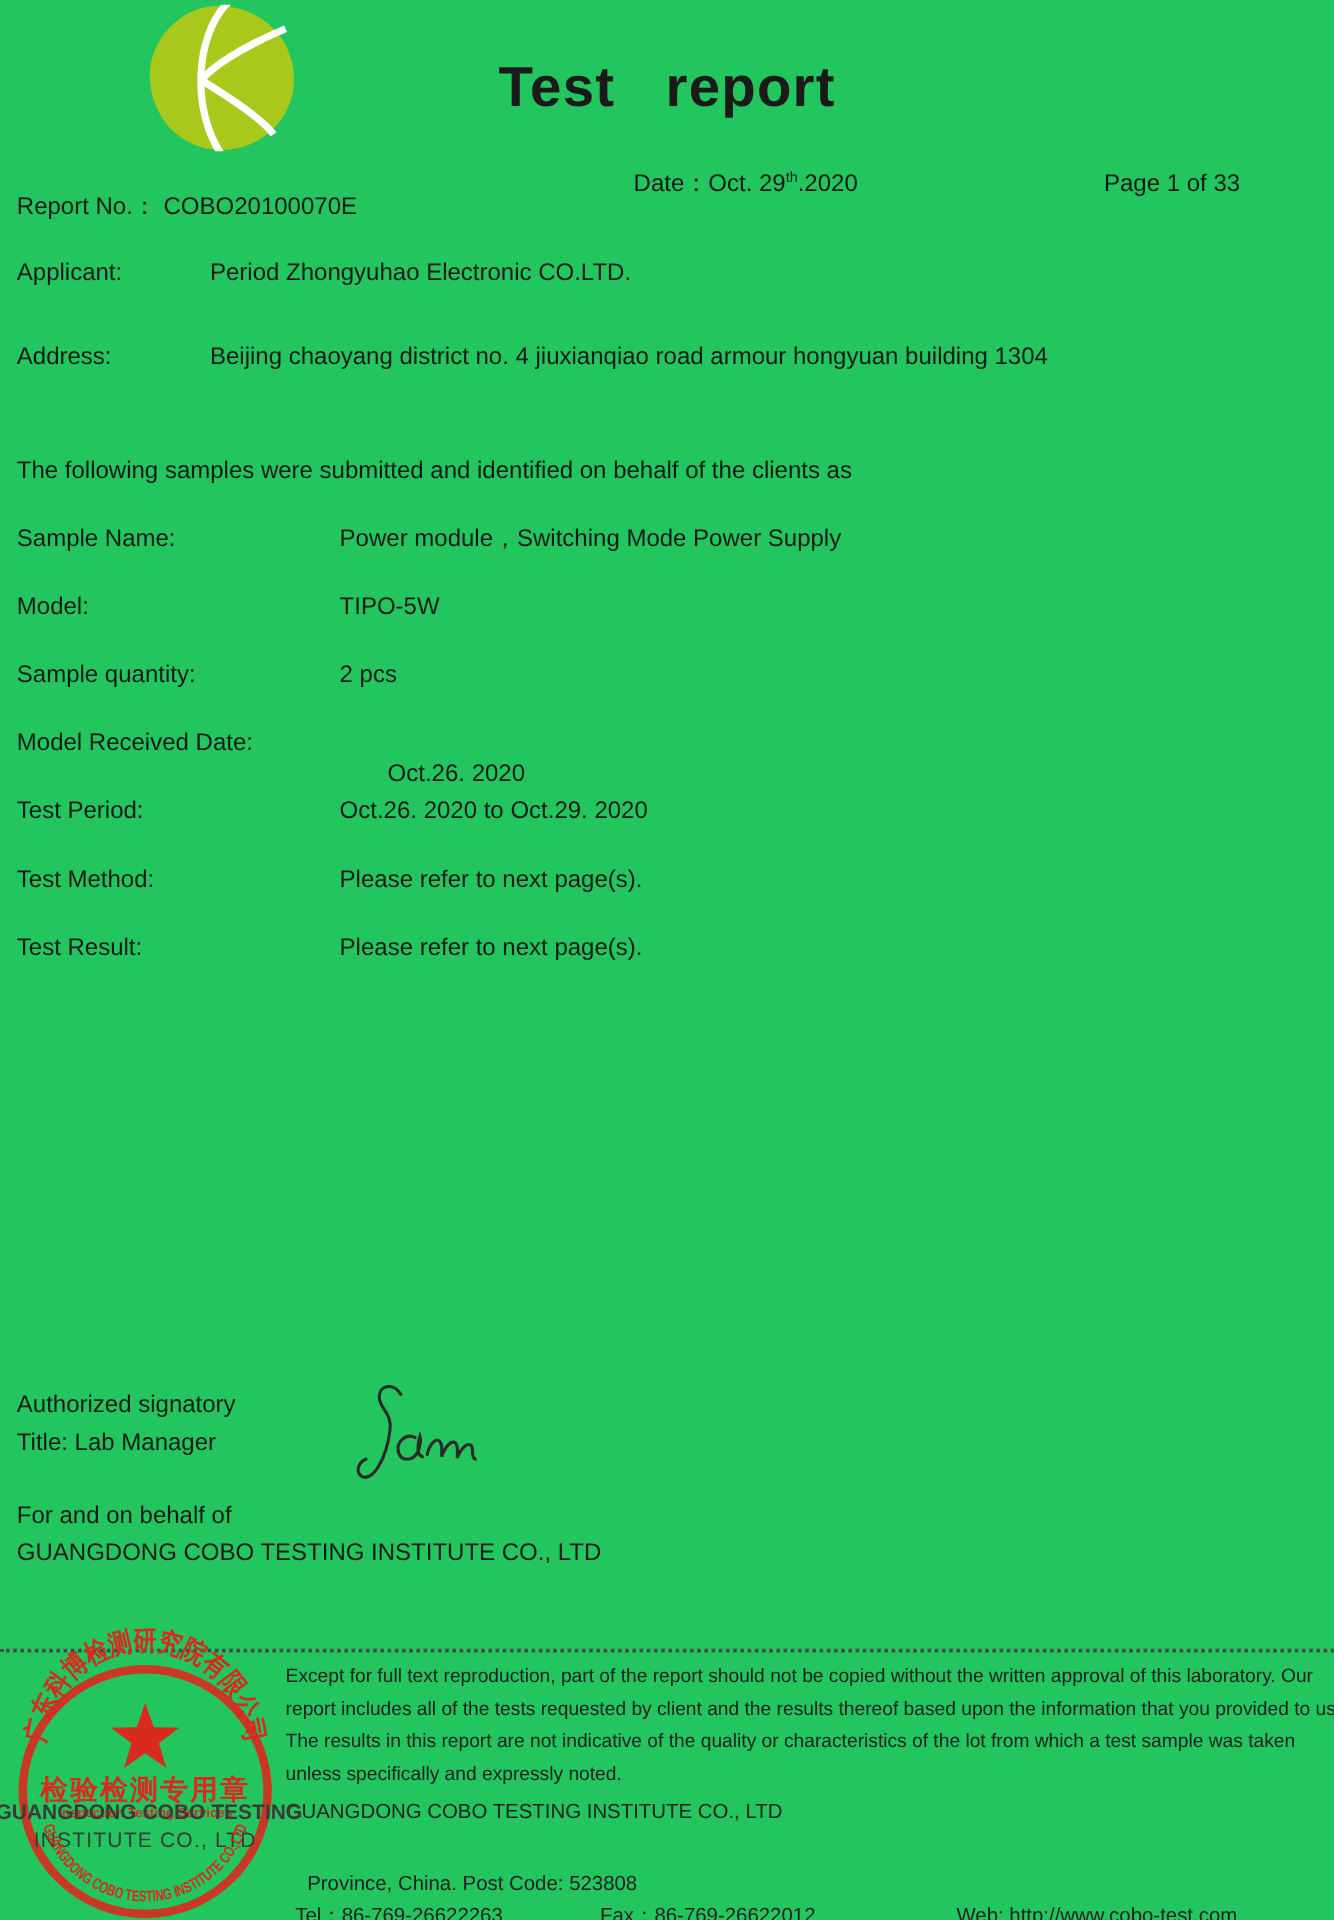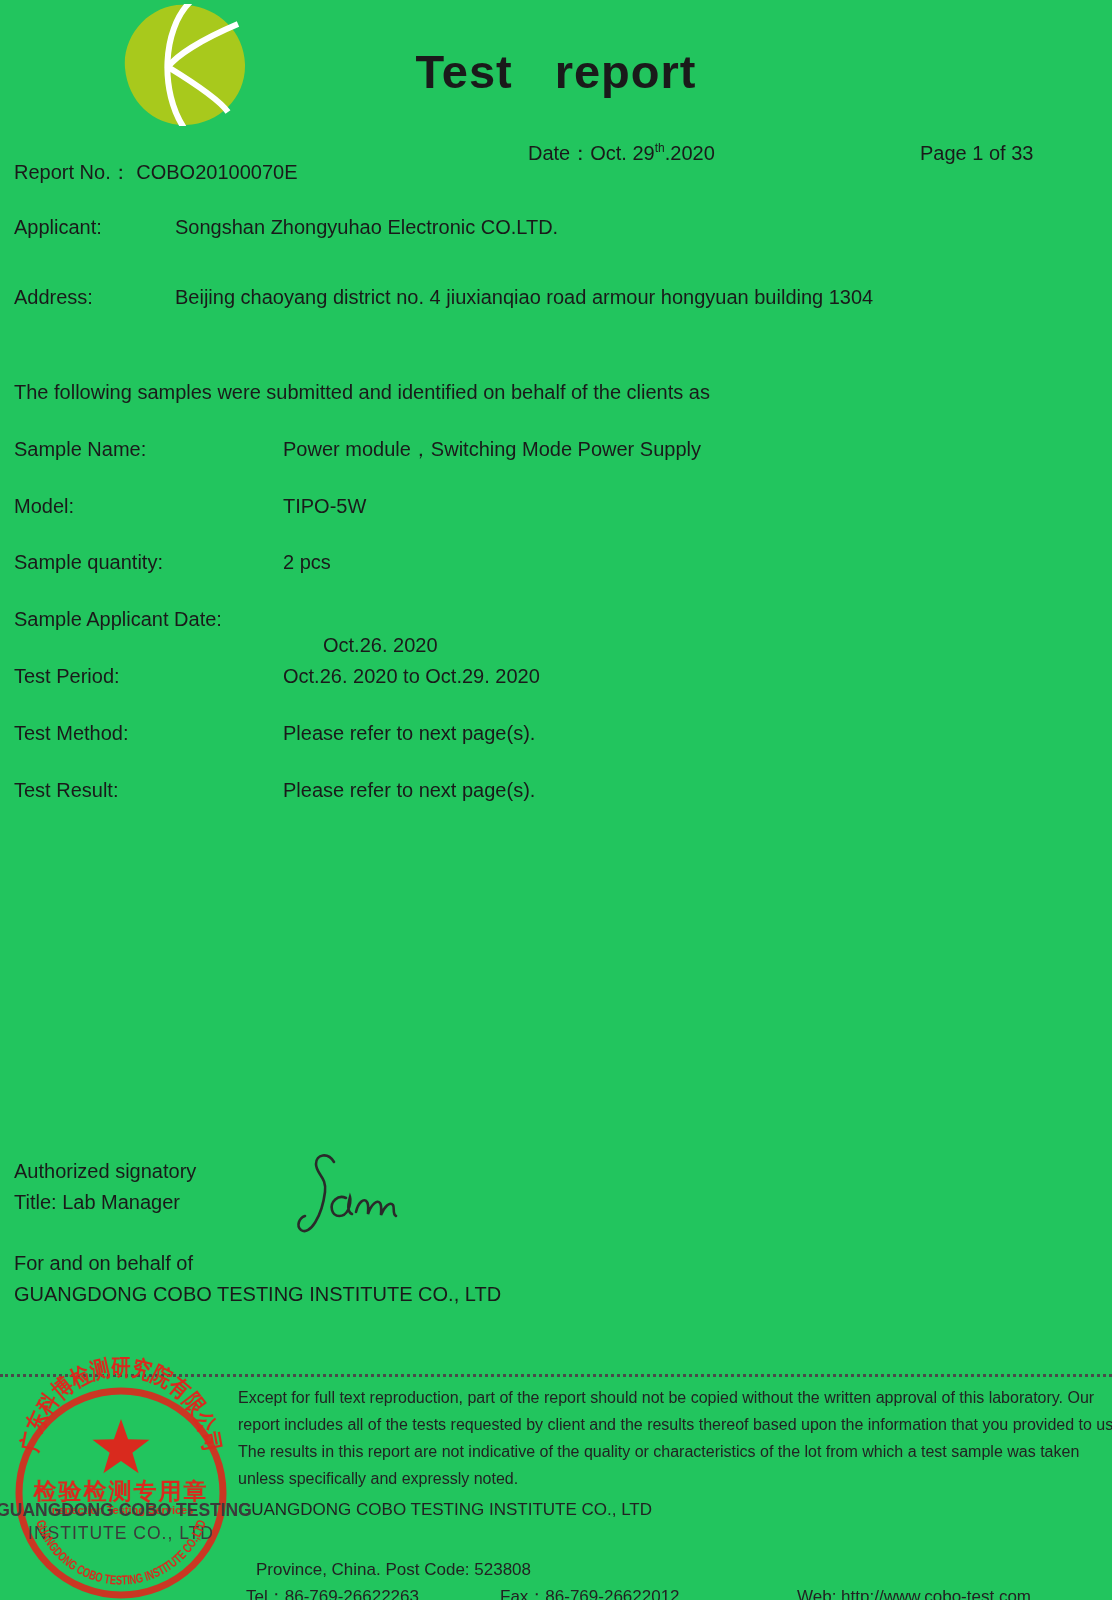--- a/index.html
+++ b/index.html
@@ -40,33 +40,33 @@
   <div class="abs t20" style="left:14px;top:140px;margin-top:19px;">
     <span>Report No.：</span>
     <span>COBO20100070E</span>
   </div>
   <div class="abs t20" style="left:528px;top:140px;">
     <span>Date：</span><span>Oct. 29</span><span class="sup">th</span><span>.2020</span>
   </div>
   <div class="abs t20" style="left:888px;top:140px;margin-left:32px;">Page 1 of 33</div>
 
   <div class="abs t20" style="left:14px;top:214px;">Applicant:</div>
-  <div class="abs t20" style="left:175px;top:214px;">Songshan Zhongyuhao Electronic CO.LTD.</div>
+  <div class="abs t20" style="left:175px;top:214px;">Period Zhongyuhao Electronic CO.LTD.</div>
   <div class="abs t20" style="left:14px;top:284px;">Address:</div>
   <div class="abs t20" style="left:175px;top:284px;">Beijing chaoyang district no. 4 jiuxianqiao road armour hongyuan building 1304</div>
 
   <div class="abs t20" style="left:14px;top:379px;">The following samples were submitted and identified on behalf of the clients as</div>
 
   <div class="abs t20" style="left:14px;top:436px;">Sample Name:</div>
   <div class="abs t20" style="left:283px;top:436px;">Power module，Switching Mode Power Supply</div>
   <div class="abs t20" style="left:14px;top:493px;">Model:</div>
   <div class="abs t20" style="left:283px;top:493px;">TIPO-5W</div>
   <div class="abs t20" style="left:14px;top:549px;">Sample quantity:</div>
   <div class="abs t20" style="left:283px;top:549px;">2 pcs</div>
-  <div class="abs t20" style="left:14px;top:606px;">Sample Applicant Date:</div>
+  <div class="abs t20" style="left:14px;top:606px;">Model Received Date:</div>
   <div class="abs t20" style="left:283px;top:632px;margin-left:40px;">Oct.26. 2020</div>
   <div class="abs t20" style="left:14px;top:663px;">Test Period:</div>
   <div class="abs t20" style="left:283px;top:663px;text-align:right;">Oct.26. 2020 to Oct.29. 2020</div>
   <div class="abs t20" style="left:14px;top:720px;">Test Method:</div>
   <div class="abs t20" style="left:283px;top:720px;">Please refer to next page(s).</div>
   <div class="abs t20" style="left:14px;top:777px;">Test Result:</div>
   <div class="abs t20" style="left:283px;top:777px;">Please refer to next page(s).</div>
 
   <div class="abs sig-label" style="left:14px;top:1156px;">Authorized signatory</div>
   <div class="abs sig-label" style="left:14px;top:1187px;">Title: Lab Manager</div>

